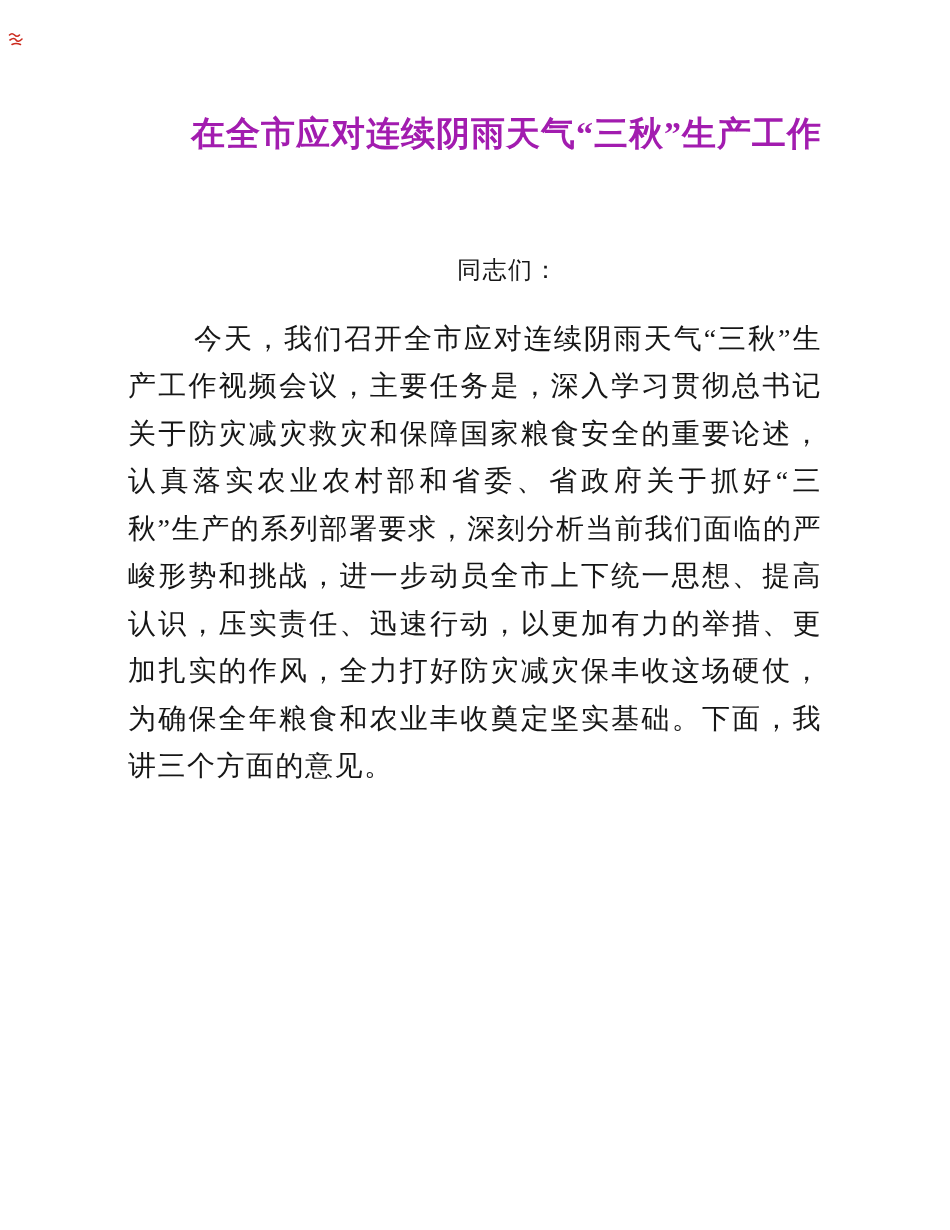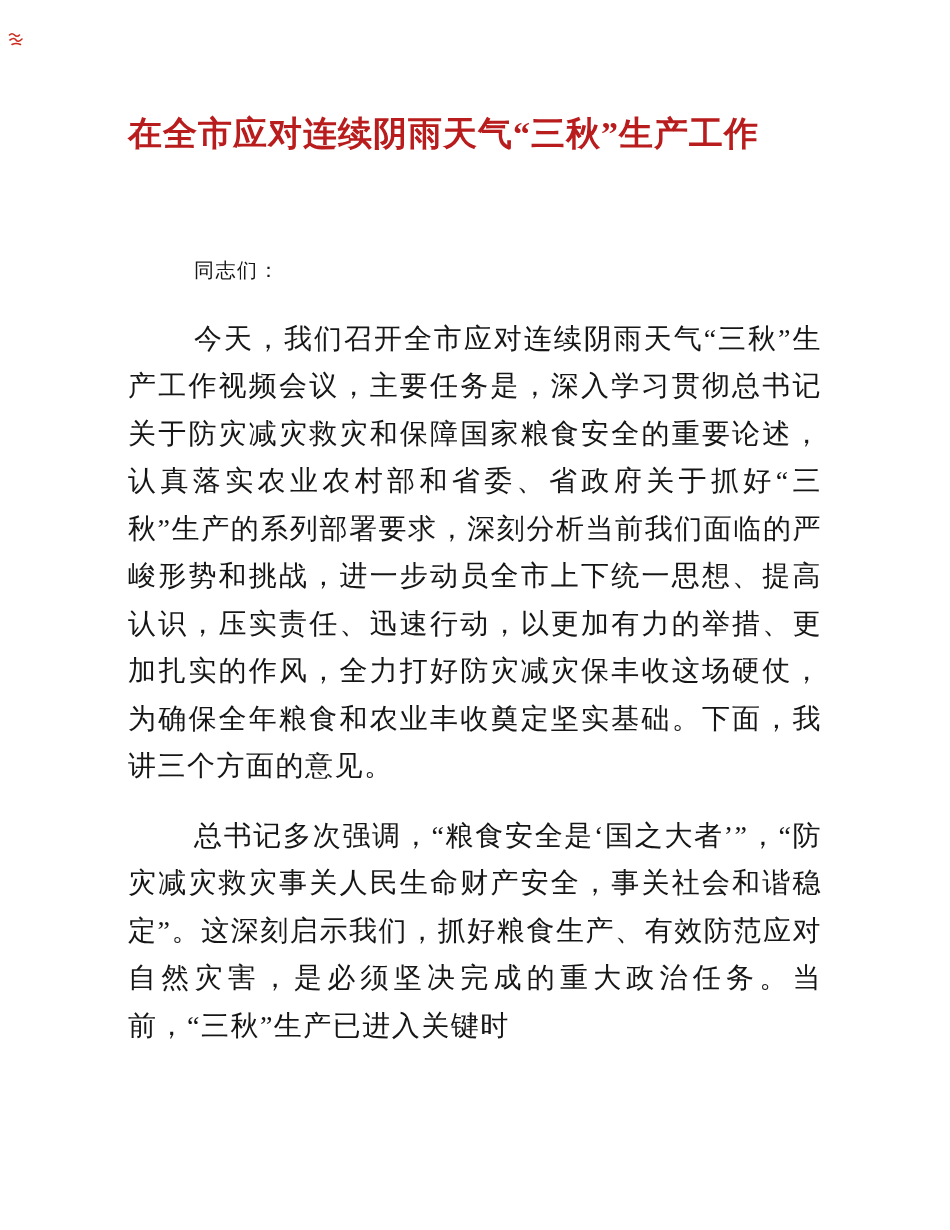--- a/index.html
+++ b/index.html
@@ -24,33 +24,34 @@
     top: 30px;
     width: 18px;
     height: 18px;
   }
   .doc-title {
     margin: 108px 0 0 0;
     font-size: 34px;
     line-height: 52px;
     font-weight: 700;
     letter-spacing: 1px;
-    text-align: left;
-    color: #b91c1c;
+    text-align: right;
+    color: #a21caf;
     font-family: "Liberation Serif", "DejaVu Serif", serif;
   }
   .doc-title .tline {
     display: block;
   }
   .salutation {
     margin: 87px 0 0 0;
-    font-size: 20px;
+    font-size: 24px;
     line-height: 47.5px;
     letter-spacing: 1.5px;
     text-indent: 66px;
+    text-align: center;
   }
   .para {
     margin: 20px 0 0 0;
     font-size: 28px;
     line-height: 47.5px;
     letter-spacing: 1.5px;
     text-indent: 66px;
     text-align: justify;
   }
   .section-heading {
@@ -83,15 +84,14 @@
 
   <h1 class="doc-title">
     <span class="tline">在全市应对连续阴雨天气“三秋”生产工作</span>
   </h1>
 
   <p class="salutation">同志们：</p>
 
   <p class="para">今天，我们召开全市应对连续阴雨天气“三秋”生产工作视频会议，主要任务是，深入学习贯彻总书记关于防灾减灾救灾和保障国家粮食安全的重要论述，认真落实农业农村部和省委、省政府关于抓好“三秋”生产的系列部署要求，深刻分析当前我们面临的严峻形势和挑战，进一步动员全市上下统一思想、提高认识，压实责任、迅速行动，以更加有力的举措、更加扎实的作风，全力打好防灾减灾保丰收这场硬仗，为确保全年粮食和农业丰收奠定坚实基础。下面，我讲三个方面的意见。</p>
 
 
-  <p class="para after-heading">总书记多次强调，“粮食安全是‘国之大者’”，“防灾减灾救灾事关人民生命财产安全，事关社会和谐稳定”。这深刻启示我们，抓好粮食生产、有效防范应对自然灾害，是必须坚决完成的重大政治任务。当前，“三秋”生产已进入关键时</p>
 
 </div>
 
 </body></html>

